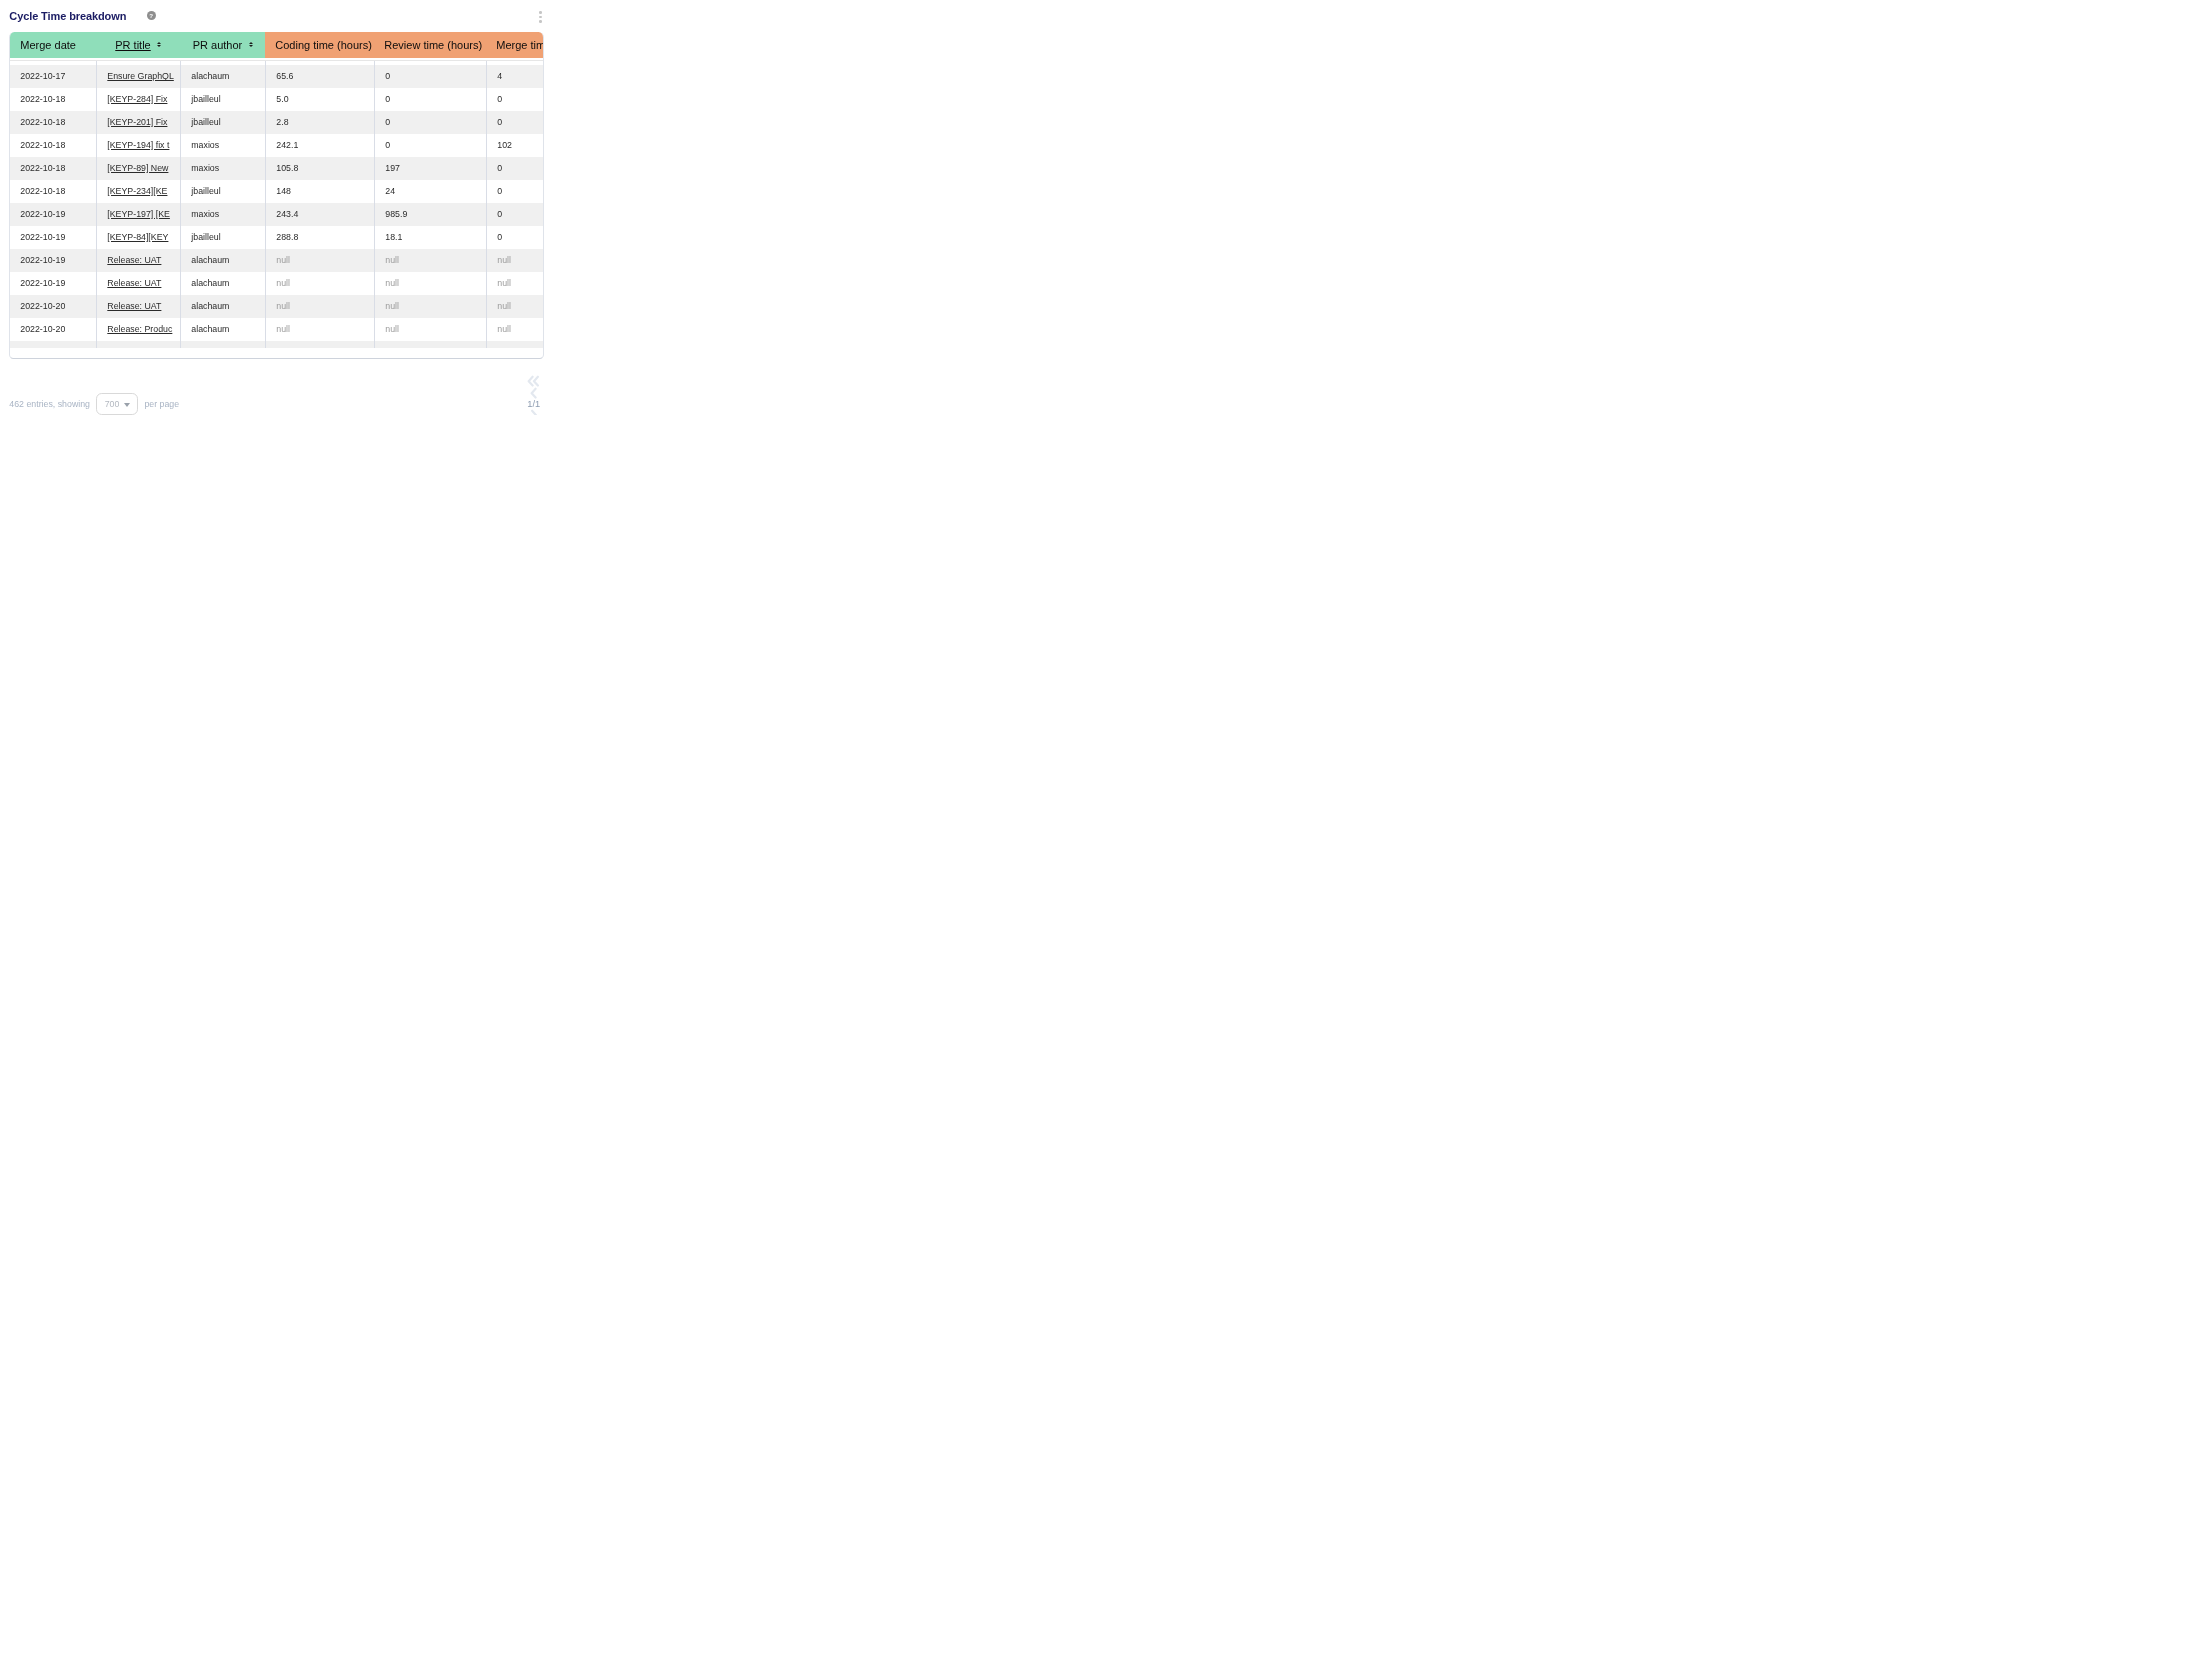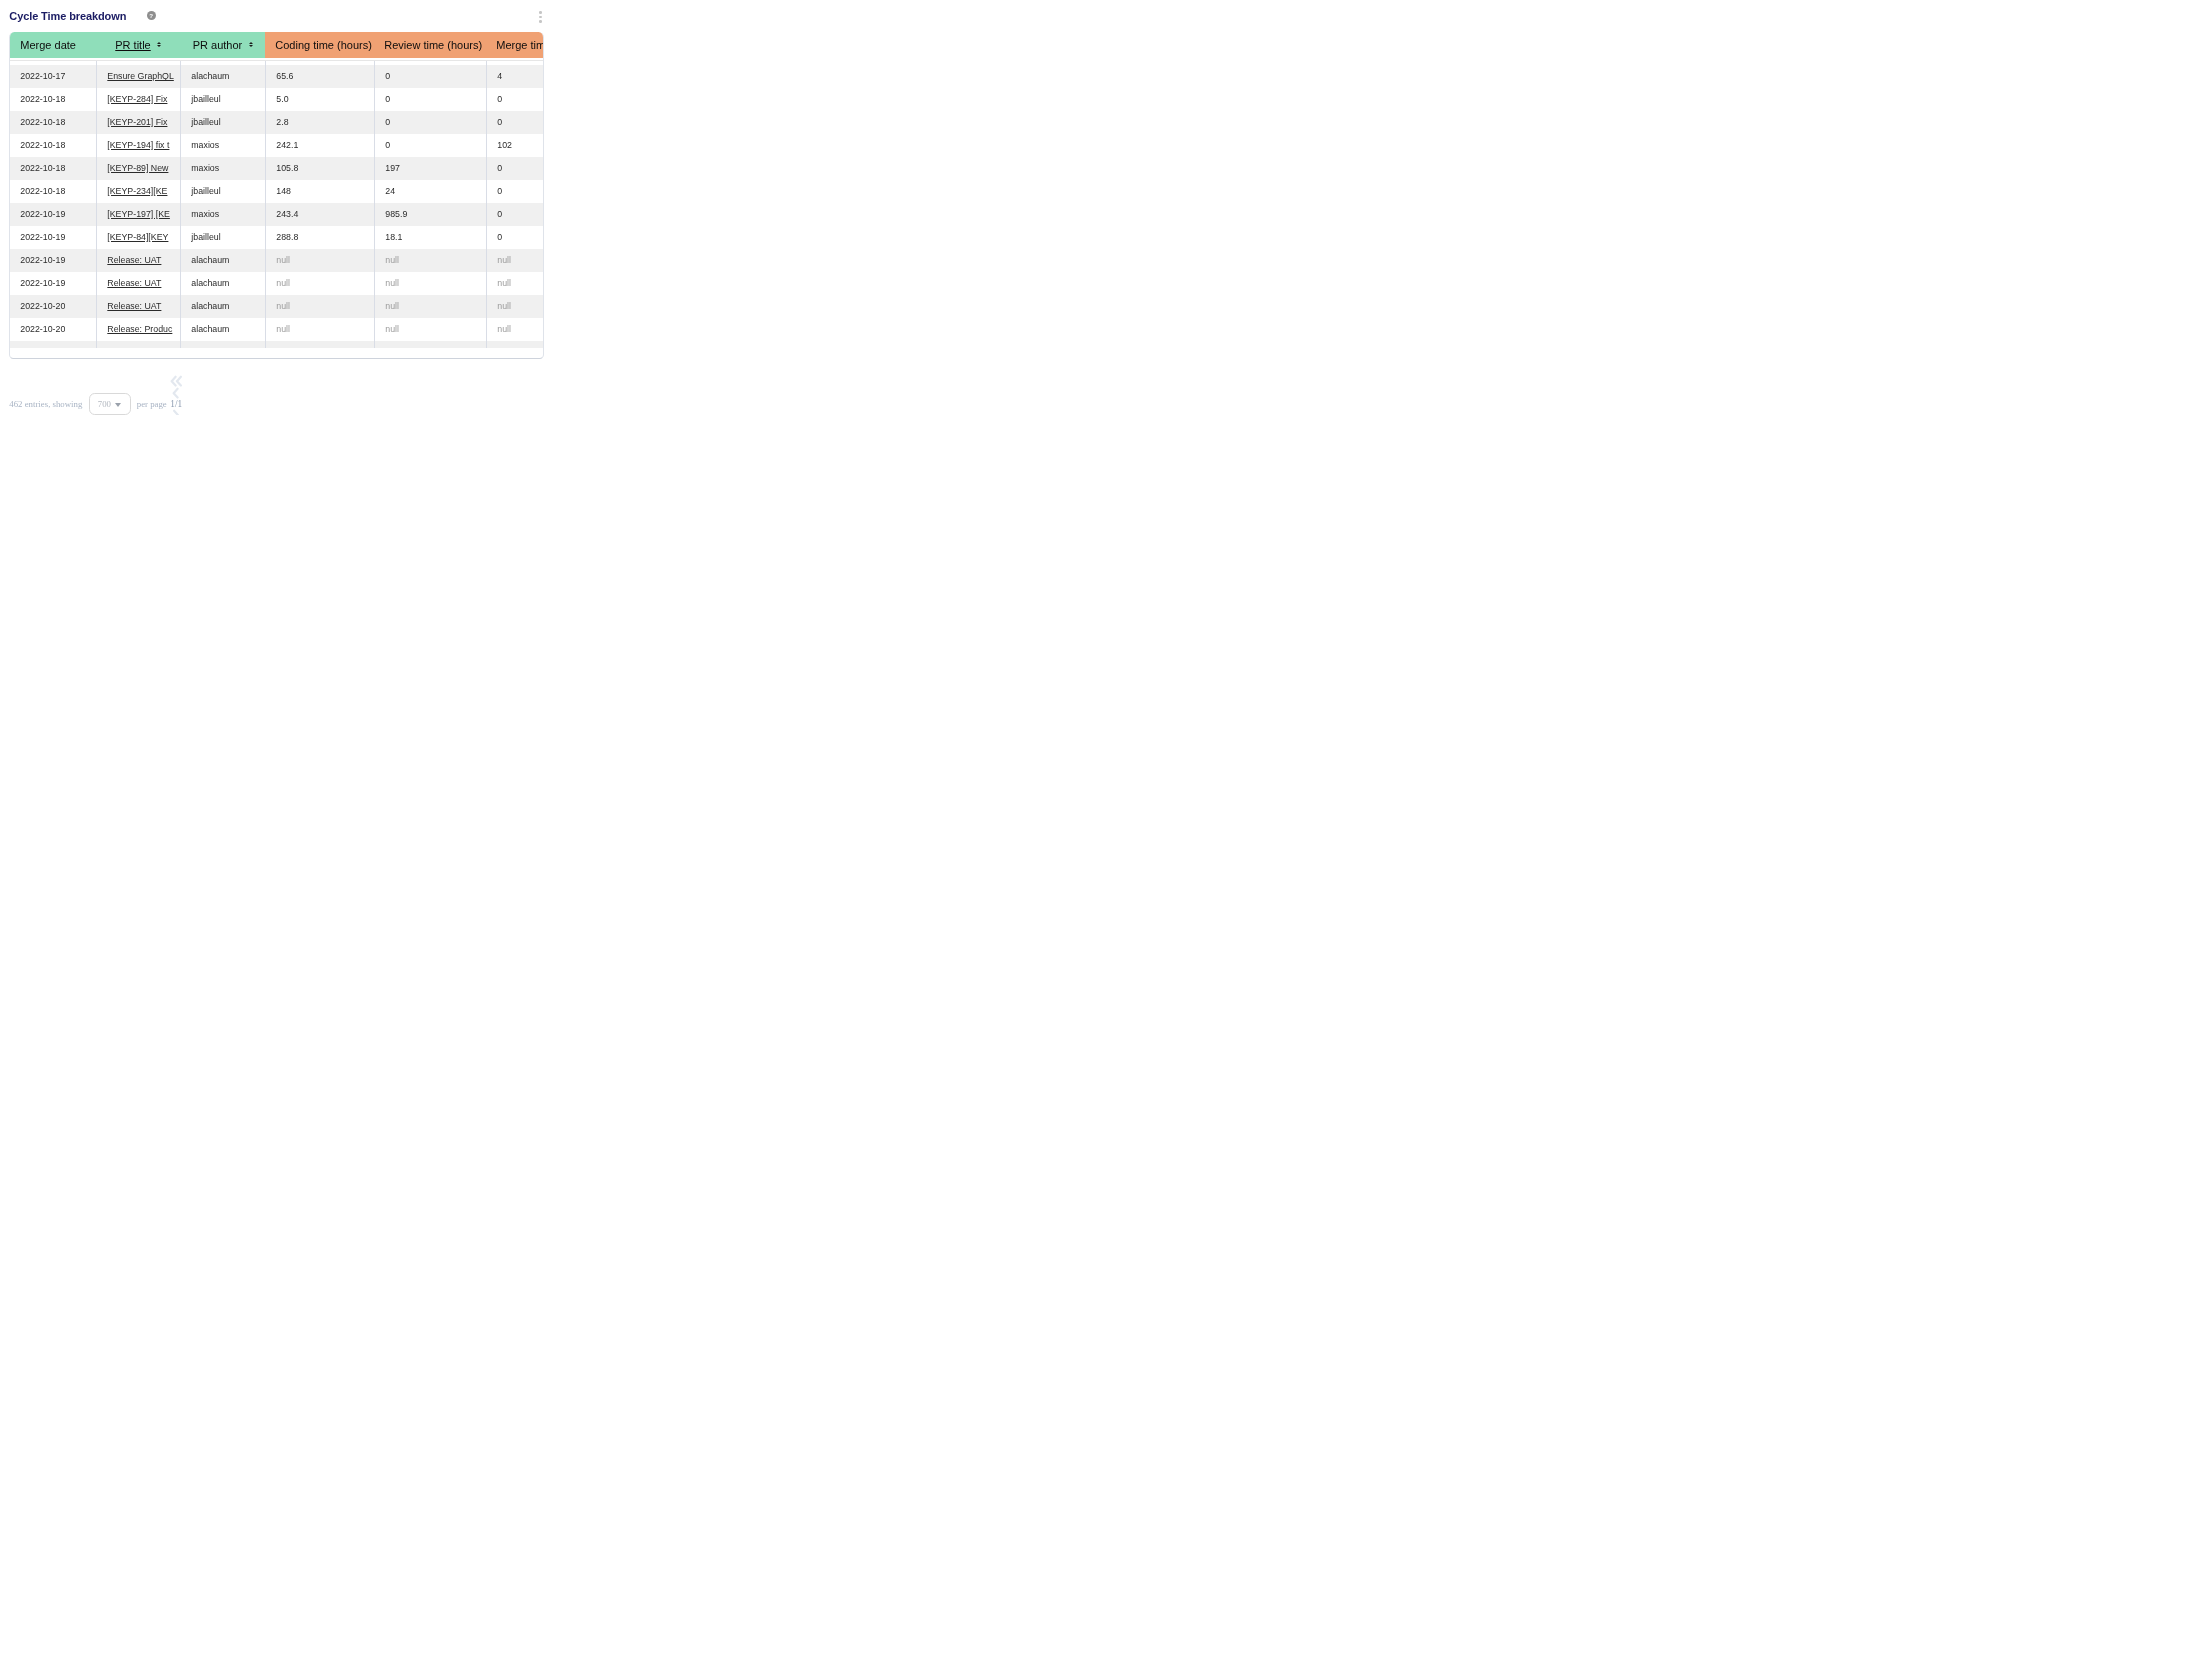--- a/index.html
+++ b/index.html
@@ -106,23 +106,22 @@
     padding-left: 10px;
     overflow: hidden; white-space: nowrap;
     flex: 0 0 auto;
   }
   .bl { border-left: 0.4px solid #d9dde6; }
   .cell.null-val { color: #9b9b9b; }
   .card-bottom-pad { height: 9.3px; }
 
   
   .footerbar {
-    display: flex; align-items: center; 
+    display: flex; align-items: center; justify-content: space-between;
     margin: 16px 9.3px 0 9.3px;
-    font-family: Liberation Serif, serif;
   }
   .footer-left {
     display: flex; align-items: center;
     color: #a9b4c4; font-size: 8.8px;
   }
   .pagesize-select {
     display: flex; align-items: center; justify-content: center;
     gap: 4.4px;
     width: 42px; height: 22px;
     margin: 0 6.2px;

